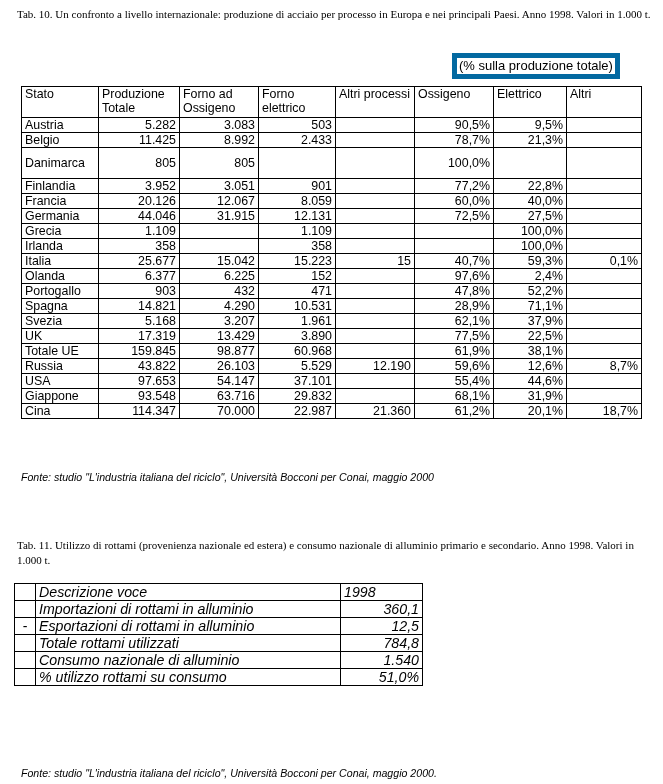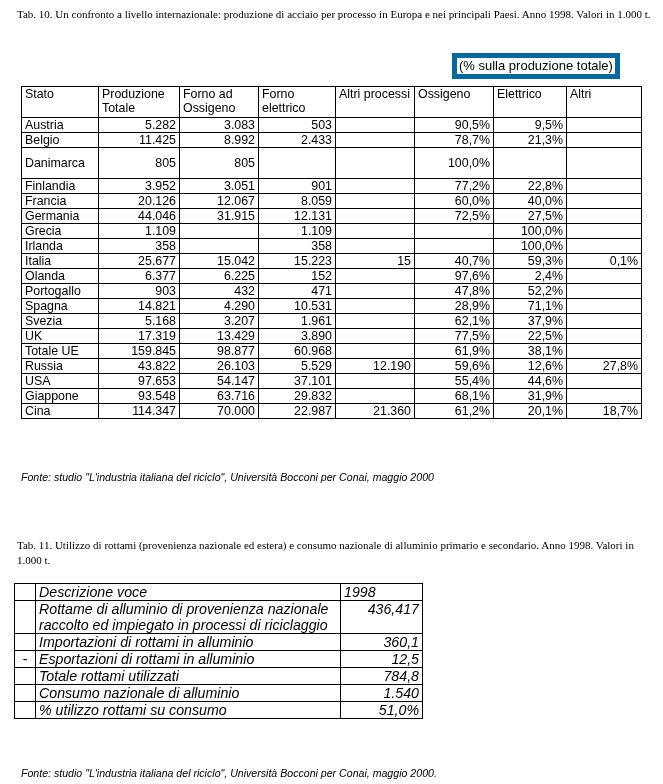--- a/index.html
+++ b/index.html
@@ -207,21 +207,21 @@
         <td class="c7 num"></td>
       </tr>
       <tr>
         <td class="c0">Russia</td>
         <td class="c1 num">43.822</td>
         <td class="c2 num">26.103</td>
         <td class="c3 num">5.529</td>
         <td class="c4 num">12.190</td>
         <td class="c5 num">59,6%</td>
         <td class="c6 num">12,6%</td>
-        <td class="c7 num">27,8%</td>
+        <td class="c7 num">8,7%</td>
       </tr>
       <tr>
         <td class="c0">USA</td>
         <td class="c1 num">97.653</td>
         <td class="c2 num">54.147</td>
         <td class="c3 num">37.101</td>
         <td class="c4 num"></td>
         <td class="c5 num">55,4%</td>
         <td class="c6 num">44,6%</td>
         <td class="c7 num"></td>
@@ -253,25 +253,20 @@
 
 <div class="caption" id="cap2">Tab. 11. Utilizzo di rottami (provenienza nazionale ed estera) e consumo nazionale di alluminio primario e secondario. Anno 1998. Valori in 1.000 t.</div>
 
 <table id="t2">
   <tbody id="t2-body">
     <tr>
       <td class="sign"></td>
       <td class="desc">Descrizione voce</td>
       <td class="val hdr-val">1998</td>
     </tr>
-  <tr>
-        <td class="sign"></td>
-        <td class="desc">Rottame di alluminio di provenienza nazionale raccolto ed impiegato in processi di riciclaggio</td>
-        <td class="val">436,417</td>
-      </tr>
       <tr>
         <td class="sign"></td>
         <td class="desc">Importazioni di rottami in alluminio</td>
         <td class="val">360,1</td>
       </tr>
       <tr>
         <td class="sign">-</td>
         <td class="desc">Esportazioni di rottami in alluminio</td>
         <td class="val">12,5</td>
       </tr>

